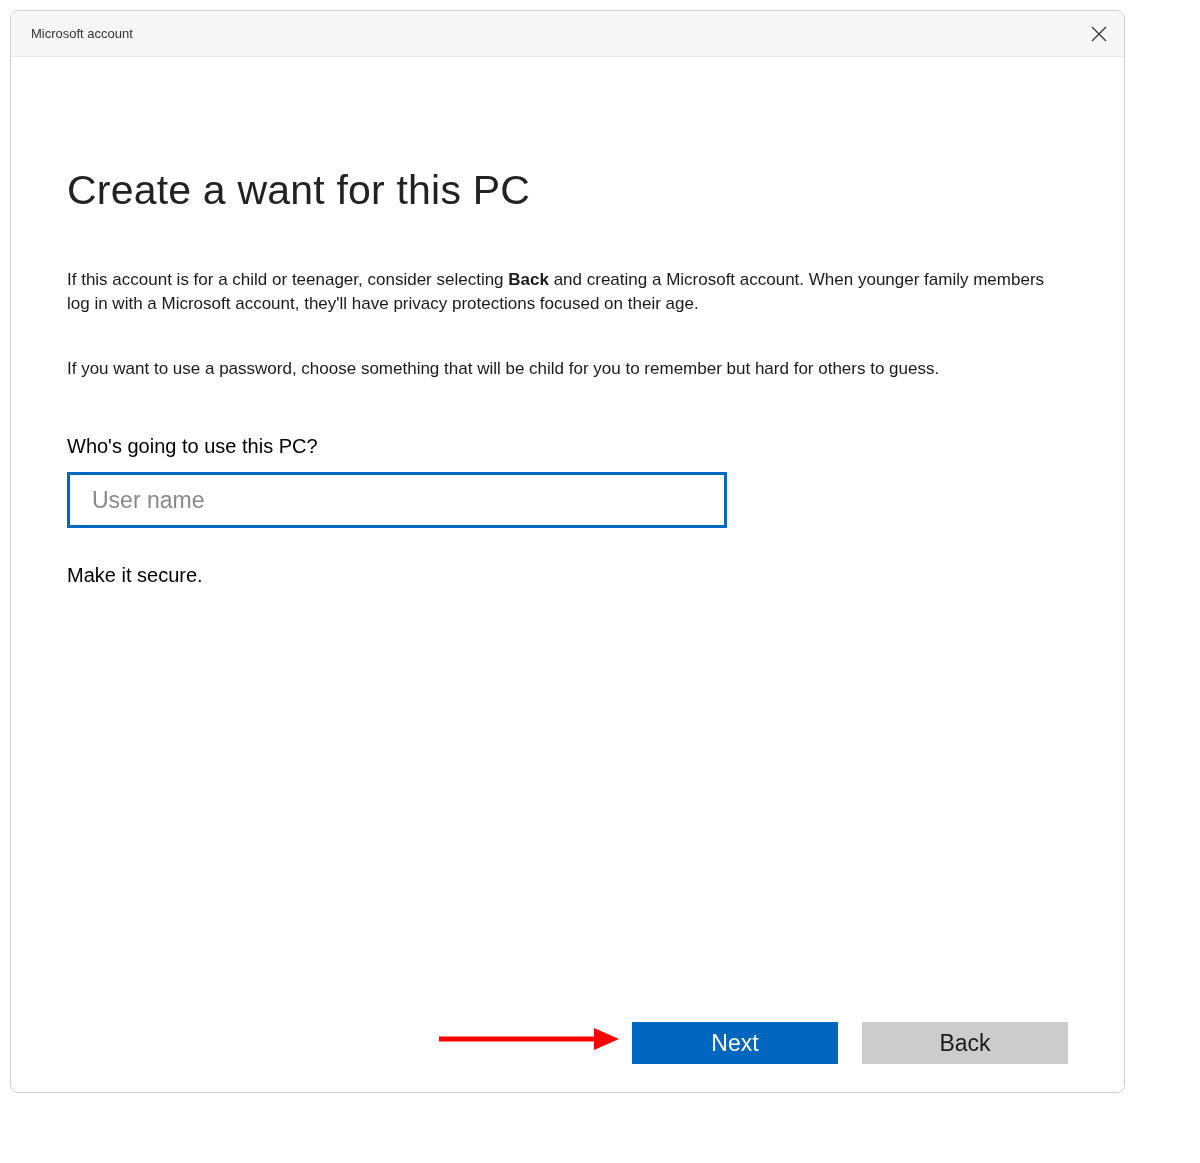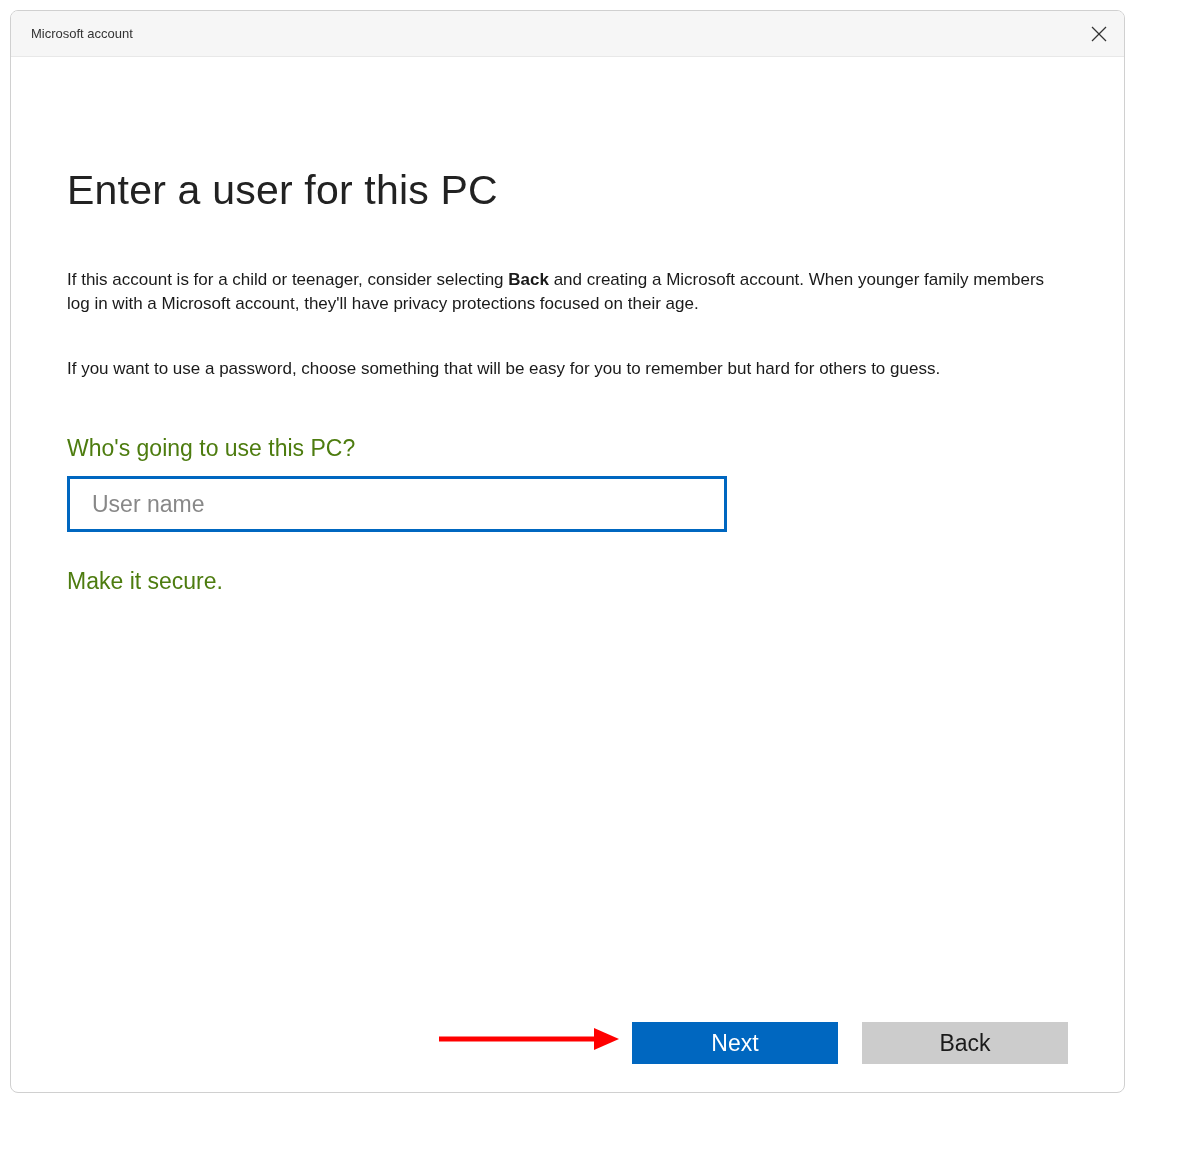--- a/index.html
+++ b/index.html
@@ -84,22 +84,22 @@
       font-weight: 400;
       margin-bottom: 40px;
       max-width: 1000px;
     }
 
     .paragraph .bold {
       font-weight: 700;
     }
 
     .section-label {
-      font-size: 23px;
-      color: #4d7c0f;
+      font-size: 20px;
+      color: #000000;
       margin-bottom: 14px;
       margin-top: 14px;
     }
 
     .text-input {
       width: 660px;
       height: 56px;
       font-size: 23px;
       padding: 0 22px;
       font-family: inherit;
@@ -171,27 +171,27 @@
     <span class="titlebar-title">Microsoft account</span>
     <div class="close-btn">
       <svg viewBox="0 0 16 16" stroke="#333" stroke-width="1.3" fill="none">
         <line x1="1" y1="1" x2="15" y2="15"></line>
         <line x1="15" y1="1" x2="1" y2="15"></line>
       </svg>
     </div>
   </div>
 
   <div class="content">
-    <h1 class="heading">Enter a user for this PC</h1>
+    <h1 class="heading">Create a want for this PC</h1>
 
     <p class="paragraph">
       <span>If this account is for a child or teenager, consider selecting </span><span class="bold">Back</span><span> and creating a Microsoft account. When younger family members log in with a Microsoft account, they'll have privacy protections focused on their age.</span>
     </p>
 
-    <p class="paragraph">If you want to use a password, choose something that will be easy for you to remember but hard for others to guess.</p>
+    <p class="paragraph">If you want to use a password, choose something that will be child for you to remember but hard for others to guess.</p>
 
     <div class="section-label">Who's going to use this PC?</div>
     <input type="text" class="text-input focused" placeholder="User name" style="">
 
     <div class="section-label">Make it secure.</div>
 
     <div class="button-row">
       <button class="btn btn-primary">Next</button>
       <button class="btn btn-secondary">Back</button>
     </div>

